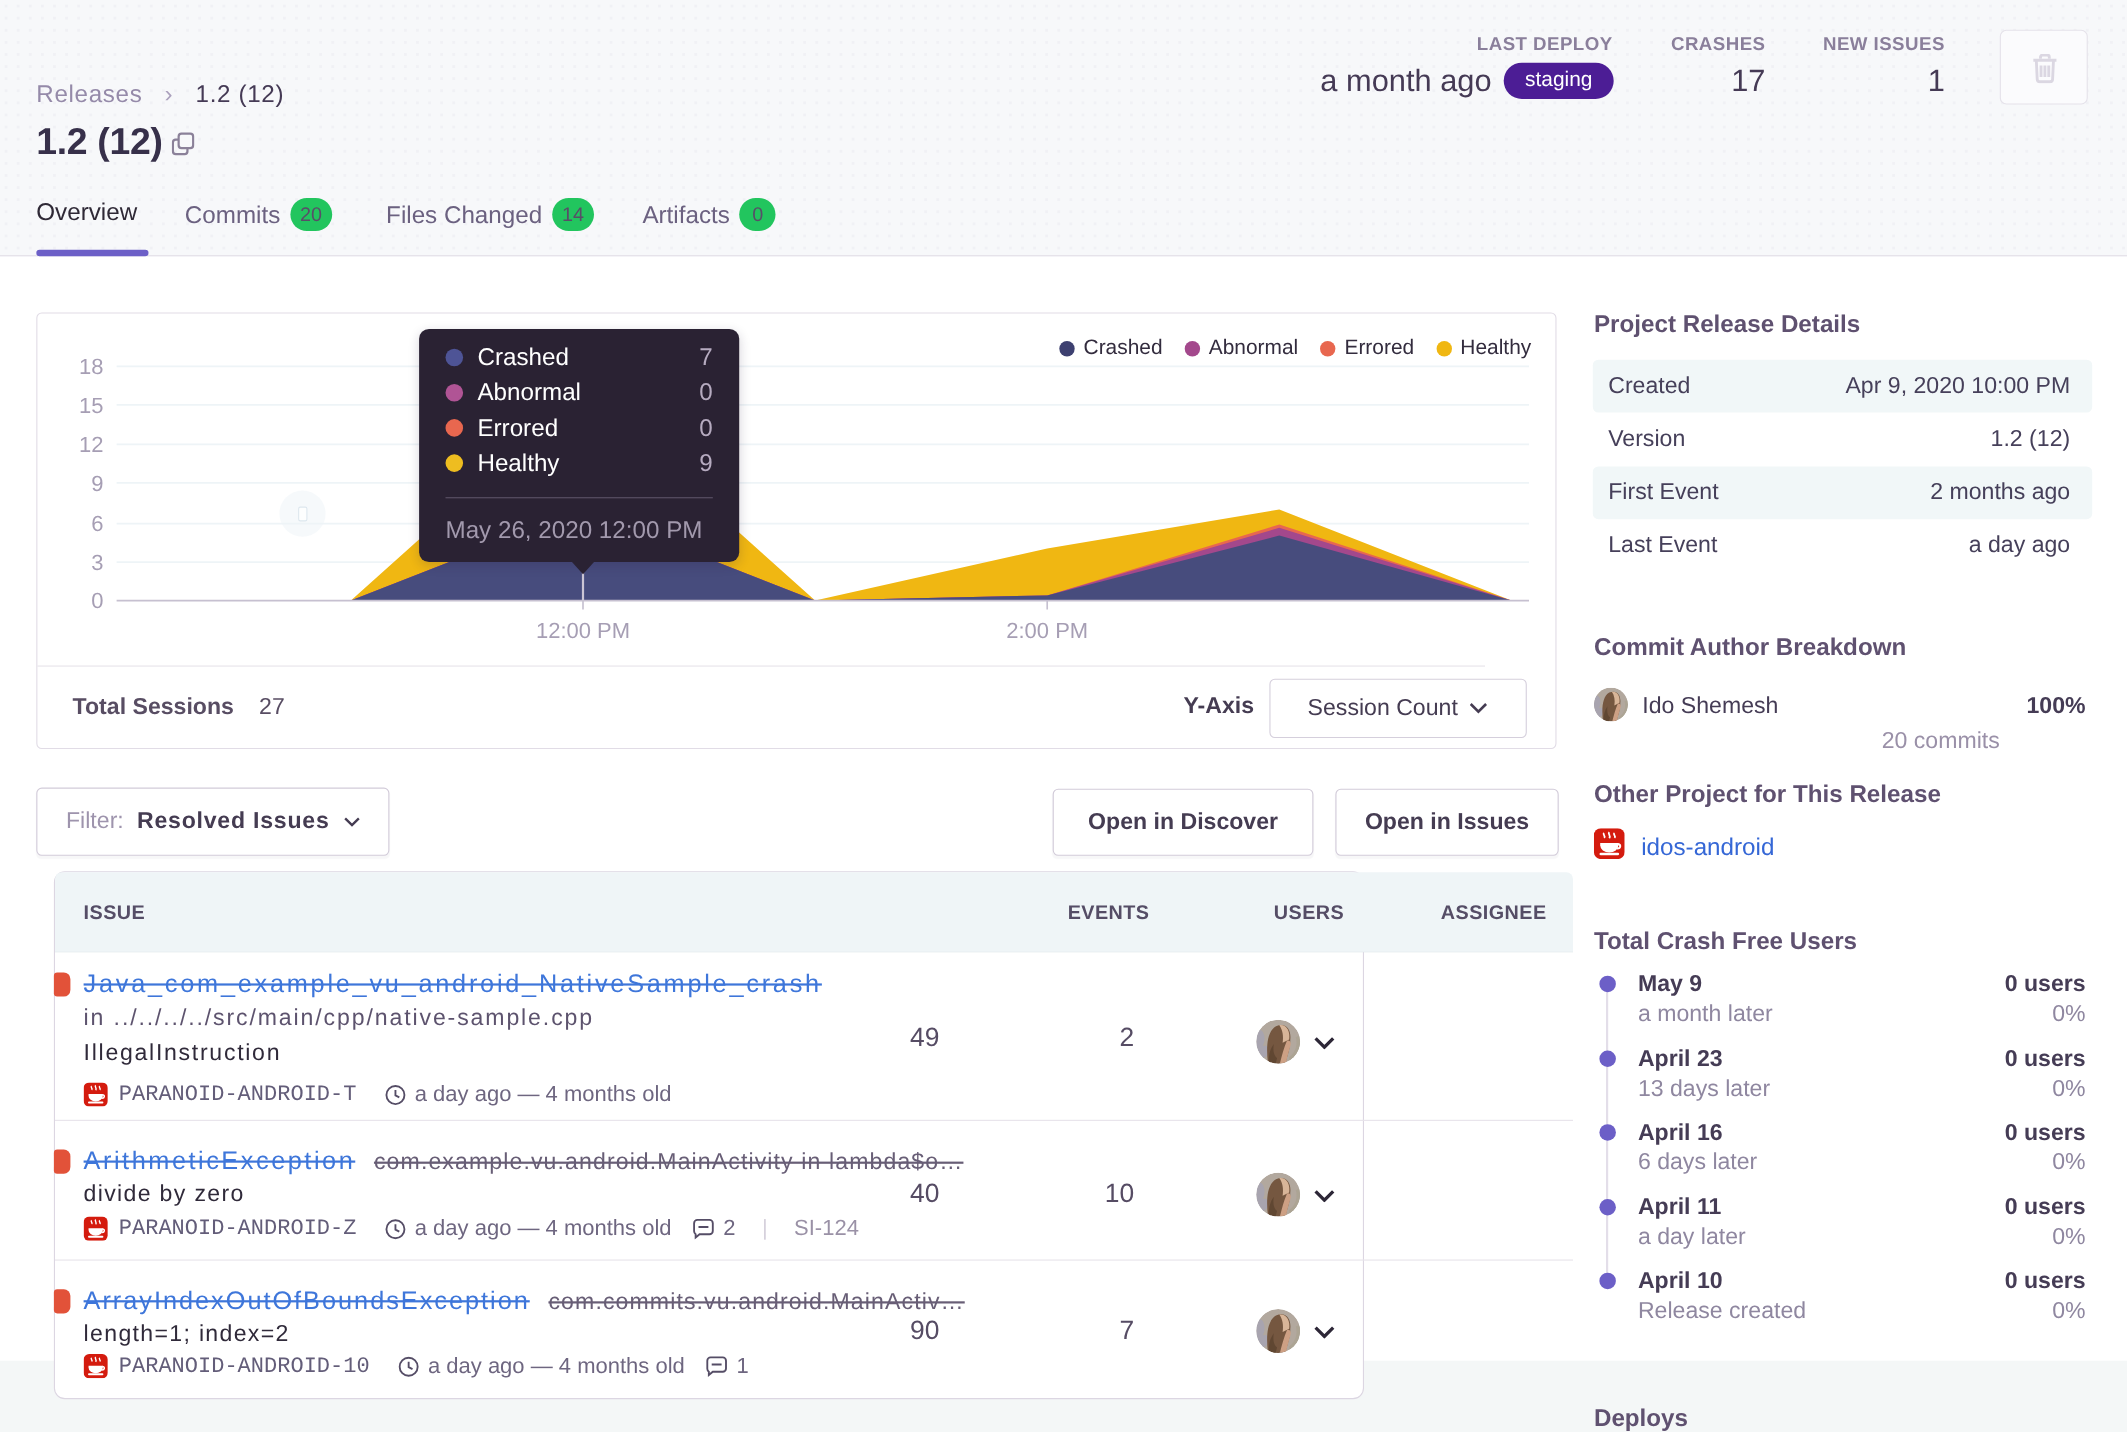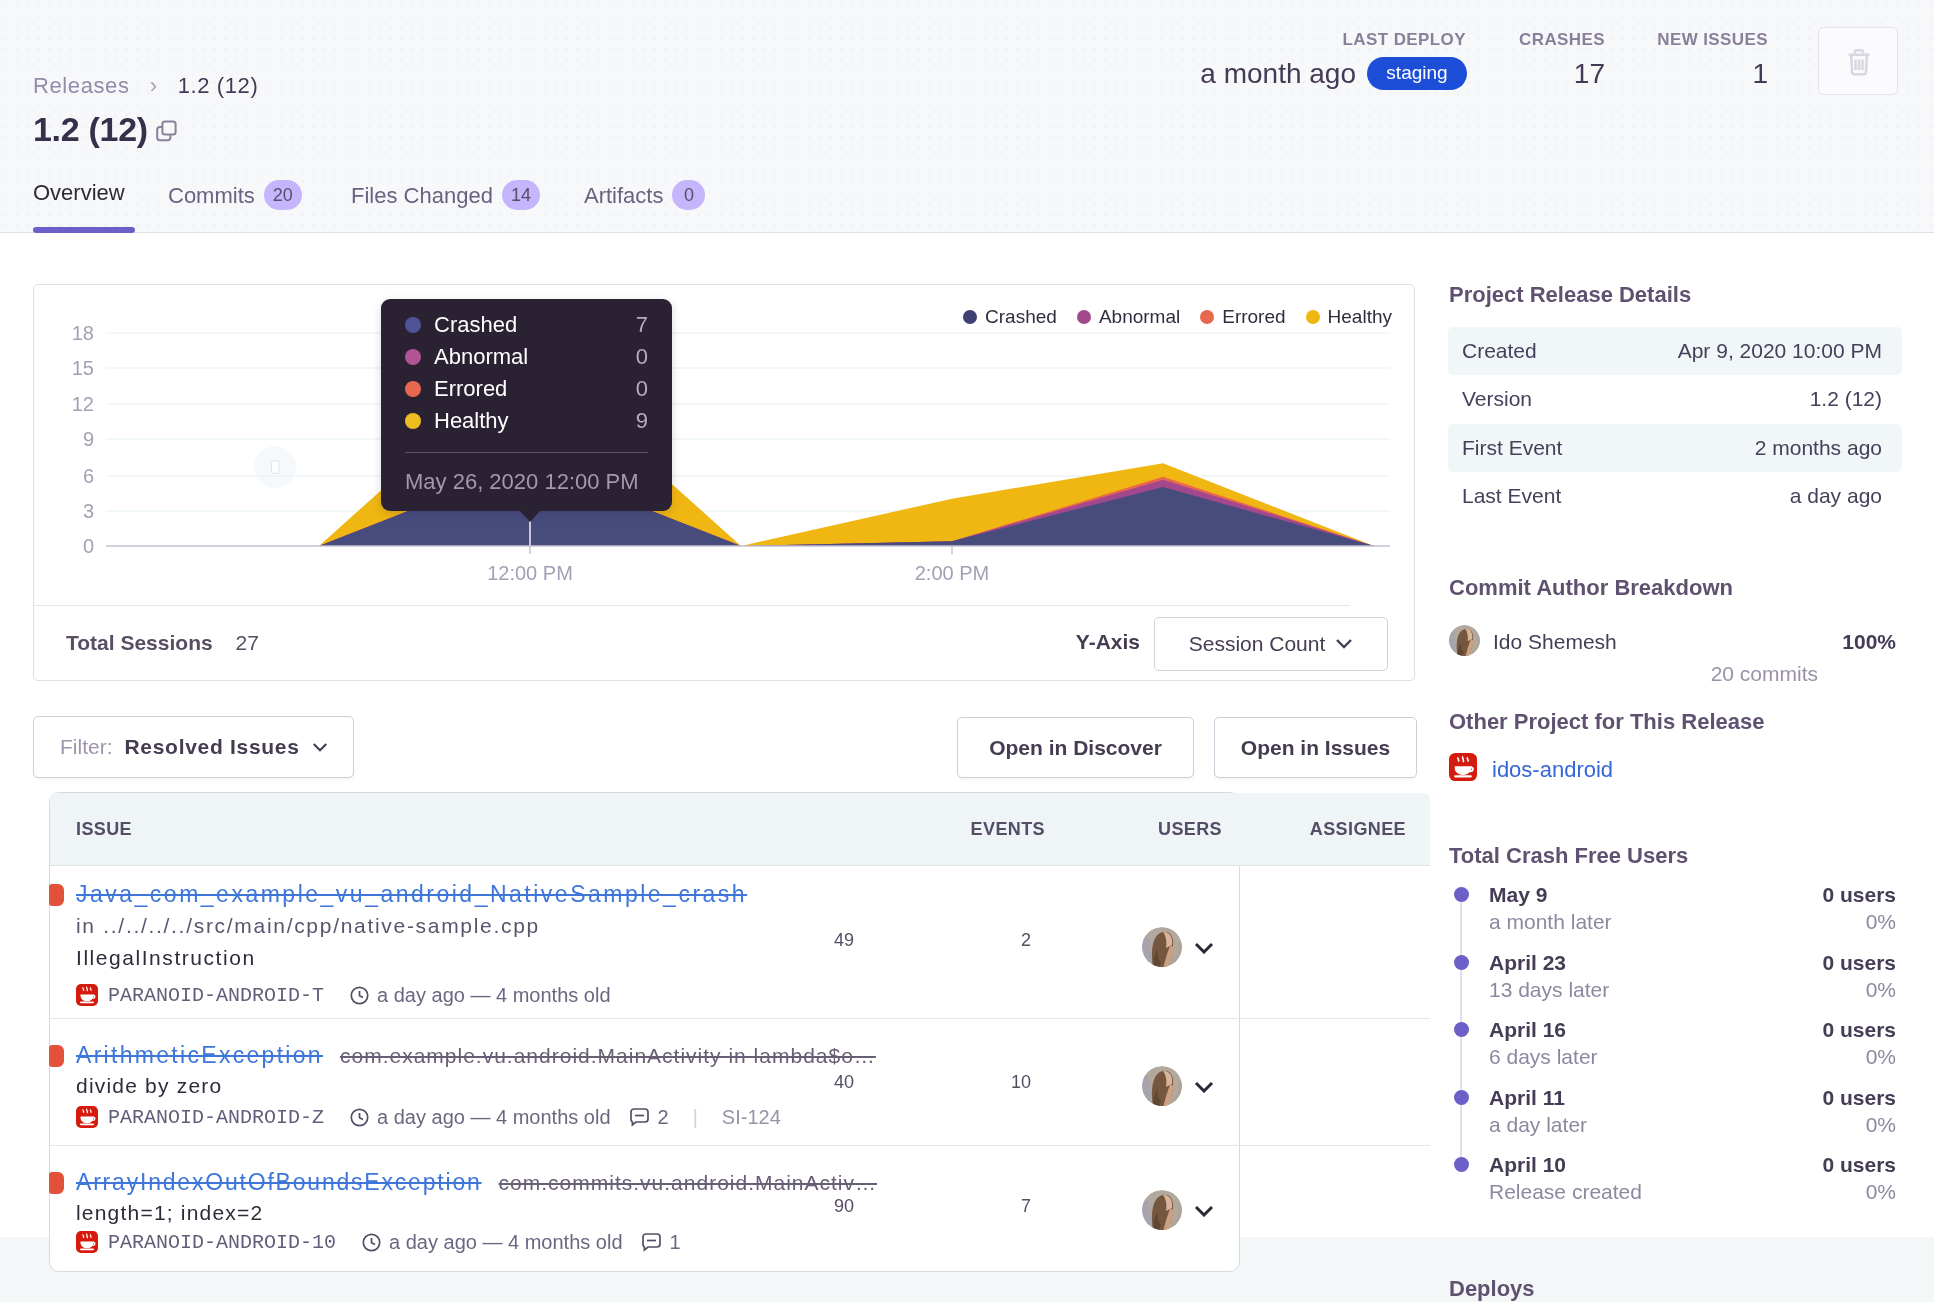--- a/index.html
+++ b/index.html
@@ -5,45 +5,45 @@
 * { margin:0; padding:0; box-sizing:border-box; }
 html,body { width:1934px; height:1302px; }
 body { font-family:"Liberation Sans", sans-serif; background:#fff; position:relative; overflow:hidden; color:#2f2936; }
 .abs { position:absolute; }
 
 #hdr { position:absolute; left:0; top:0; width:1934px; height:233px; background:#f7f8fa; background-image:radial-gradient(rgba(185,180,200,0.11) 1.2px, transparent 1.3px); background-size:11px 11px; border-bottom:1px solid #e2dee6; }
 #crumb { position:absolute; left:33px; top:29px; font-size:22px; color:#958aa9; letter-spacing:0.6px;margin-top:44px;}
 #crumb b { color:#453a55; font-weight:normal; }
 #title { position:absolute; left:33px; top:110px; font-size:34px; font-weight:600; color:#37304a; letter-spacing:-0.3px;}
 .tab { position:absolute; top:180px; font-size:22px; color:#6b6180; }
-.tab .badge { display:inline-block; background:#c4b5fd; color:#584e68; border-radius:16px; font-size:18px; min-width:33px; height:30px; line-height:30px; text-align:center; padding:0 9px; vertical-align:2px; margin-left:9px;}
+.tab .badge { display:inline-block; background:#22c55e; color:#584e68; border-radius:16px; font-size:18px; min-width:33px; height:30px; line-height:30px; text-align:center; padding:0 9px; vertical-align:2px; margin-left:9px;}
 #tabline { position:absolute; left:33px; top:227px; width:102px; height:6px; background:#6c5fc7; border-radius:3px;}
 .statlab { position:absolute; top:30px; font-size:17px; font-weight:bold; color:#8a7f9b; letter-spacing:0.4px;}
 .statval { position:absolute; top:58px; font-size:28px; color:#453a55; }
-#pill { position:absolute; left:1367px; top:57px; width:100px; height:33px; background:#1d4ed8; color:#fff; border-radius:17px; font-size:19px; text-align:center; line-height:32px;}
+#pill { position:absolute; left:1367px; top:57px; width:100px; height:33px; background:#4c1d95; color:#fff; border-radius:17px; font-size:19px; text-align:center; line-height:32px;}
 #trash { position:absolute; left:1818px; top:27px; width:80px; height:68px; border:1px solid #e5e2ea; border-radius:6px; background:#fbfbfd;}
 
 #band { position:absolute; left:0; top:1237px; width:1934px; height:65px; background:#f4f7f7; }
 #chartcard { position:absolute; left:33px; top:284px; width:1382px; height:397px; background:#fff; border:1px solid #e1dce6; border-radius:5px; }
 #tablecard { position:absolute; left:49px; top:792px; width:1191px; height:480px; background:#fff; border:1px solid #dcd6e2; border-radius:10px; }
 #thead { position:absolute; left:0; top:0; width:1380px; height:73px; background:#eff5f7; border-bottom:1px solid #dfe6e9; border-radius:6px 6px 0 0;}
 .th { position:absolute; top:26px; font-size:18px; font-weight:bold; color:#554d66; letter-spacing:0.4px; }
 
 .sbh { position:absolute; left:1449px; font-size:22px; font-weight:bold; color:#5f5170; }
 
 .btn { position:absolute; top:717px; height:61px; background:#fff; border:1px solid #d2cbd9; border-radius:5px; font-size:21px; font-weight:bold; color:#453c52; display:flex; align-items:center; justify-content:center; box-shadow:0 2px 1px rgba(60,50,80,0.04);}
 
 .row-title { position:absolute; left:26px; font-size:23px; white-space:nowrap;}
 .row-title a { color:#3e76da; text-decoration:line-through; text-decoration-thickness:2px;}
 .row-title .cul { color:#685e76; text-decoration:line-through; text-decoration-thickness:2px; margin-left:17px; font-size:21px; letter-spacing:1.0px;}
 .row-sub { position:absolute; left:26px; font-size:21px; color:#5d536e; letter-spacing:1.7px;}
 .row-msg { position:absolute; left:26px; font-size:21px; color:#302a3a; letter-spacing:1.2px;}
 .meta { position:absolute; left:26px; height:24px; font-size:20px; color:#6e6680; display:flex; align-items:center;}
 .meta .mono { font-family:"Liberation Mono", monospace; font-size:20px; color:#635d79; margin:0 26px 0 10px;}
-.num { position:absolute; font-size:18px; color:#564c64; }
+.num { position:absolute; font-size:24px; color:#564c64; }
 .bmark { position:absolute; left:-1px; width:15px; height:22px; background:#e25239; border-radius:3px 6px 6px 3px;}
 .avatar { position:absolute; width:40px; height:40px; border-radius:50%; overflow:hidden;}
 .chev { position:absolute; right:25px; }
 .divline { position:absolute; left:0; width:1380px; height:1px; background:#e7e3ea;}
 
 .drow { position:absolute; left:1448px; width:454px; height:48px; font-size:21px; color:#46405a;}
 .drow .l { position:absolute; left:14px; top:12px; }
 .drow .v { position:absolute; right:20px; top:12px; }
 .shade { background:#f1f7f8; border-radius:5px; }
 .tl-date { position:absolute; left:1489px; font-size:21px; font-weight:bold; color:#453c55; }

